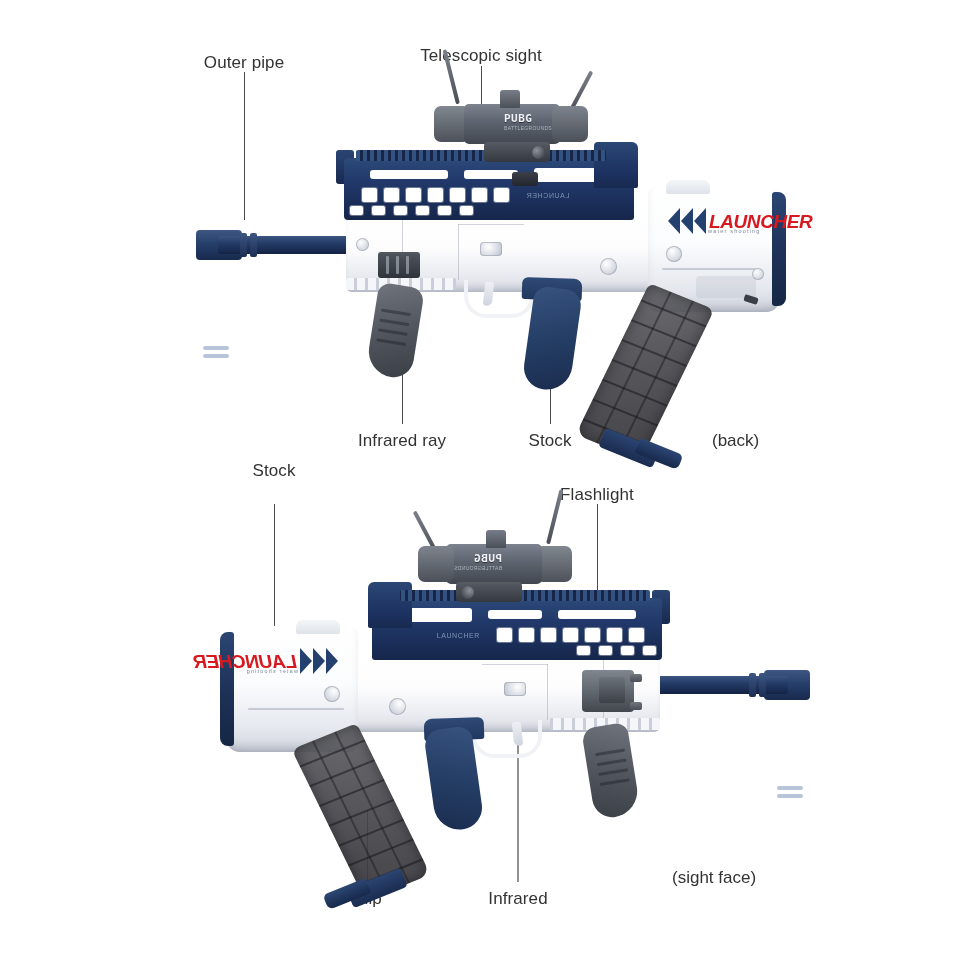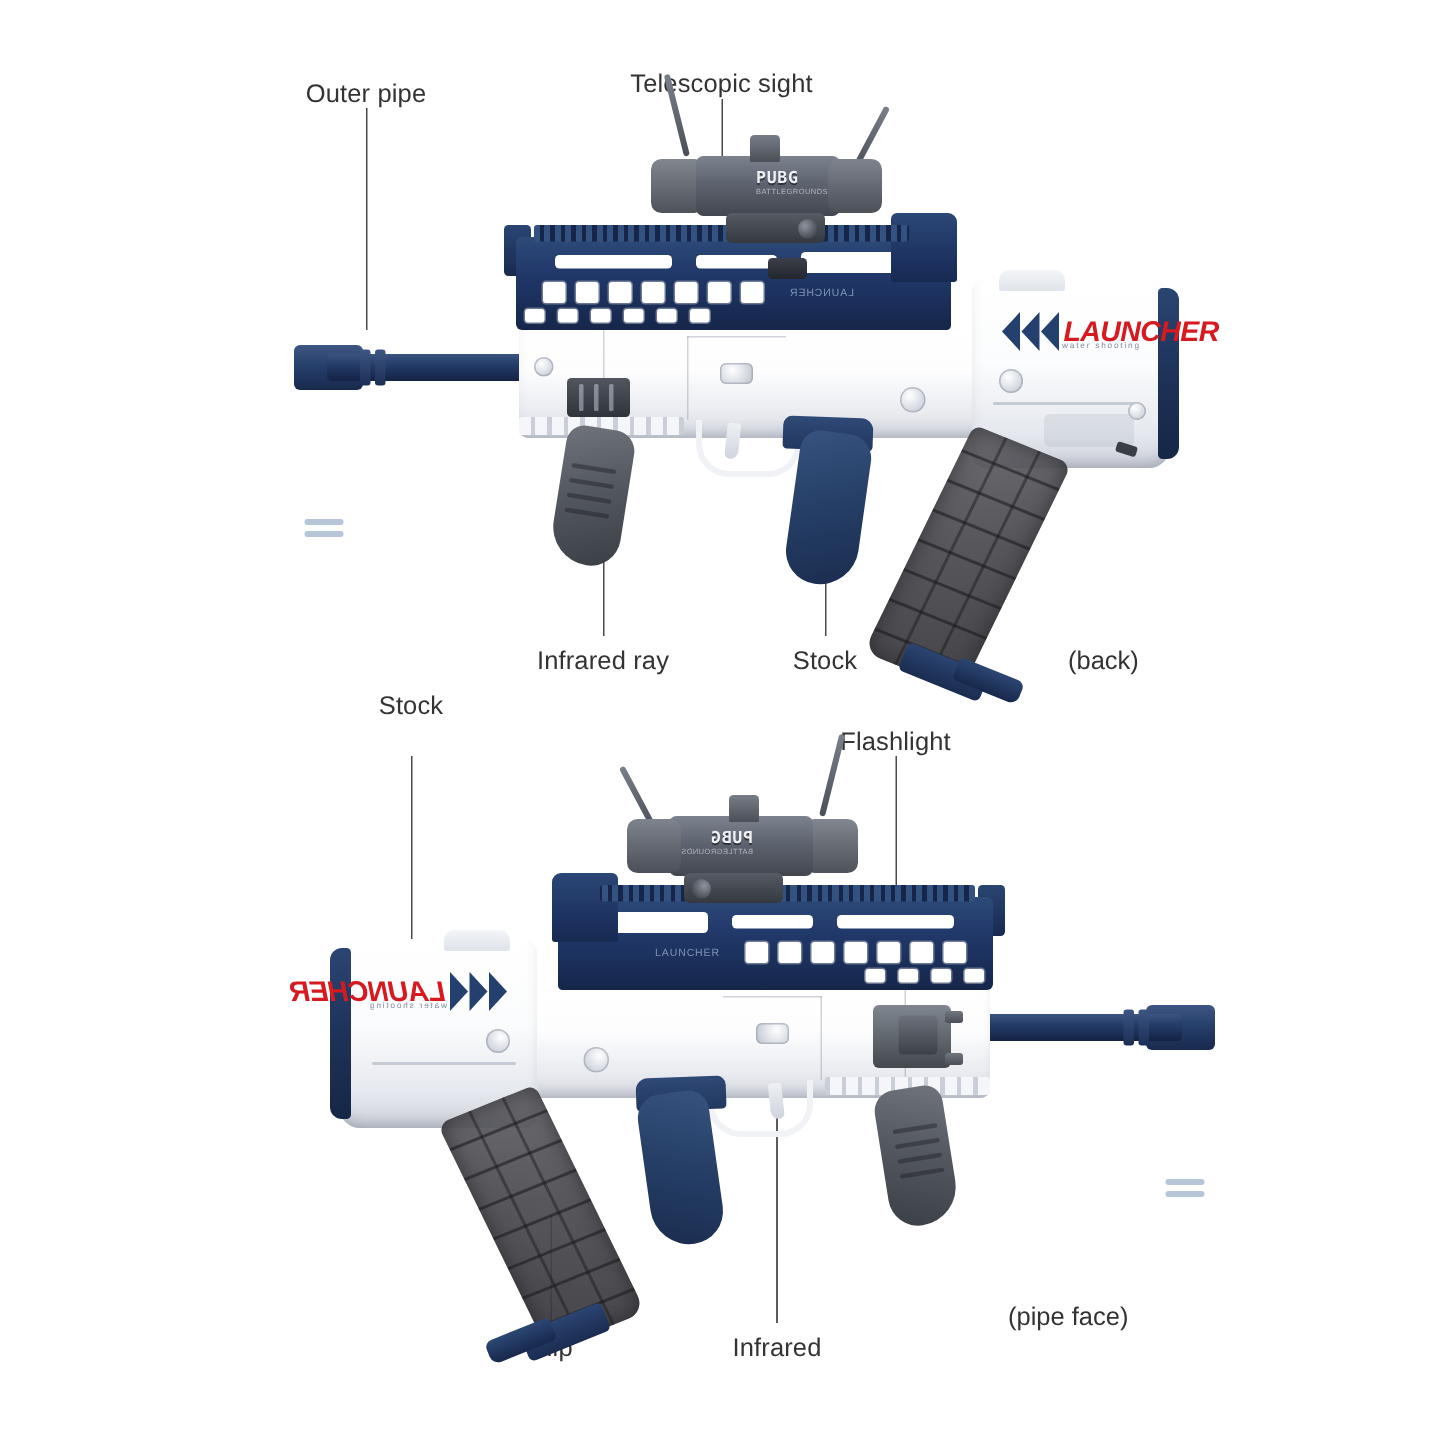--- a/index.html
+++ b/index.html
@@ -440,21 +440,21 @@
   <div class="leader" style="left:597px;top:504px;height:162px;"></div>
 
   <div class="label center" style="left:367px;top:890px;">Clip</div>
   <div class="leader" style="left:367px;top:810px;height:72px;"></div>
 
   <div class="label center" style="left:518px;top:890px;">Infrared</div>
   <svg class="leader-svg" style="left:500px;top:690px;width:40px;height:196px;" viewBox="0 0 40 196">
     <path d="M12 0 C12 8 18 14 18 22 L18 192" fill="none" stroke="#4a4a4a" stroke-width="1.2"></path>
   </svg>
 
-  <div class="view-tag" style="left:672px;top:869px;">(pipe face)</div>
+  <div class="view-tag" style="left:672px;top:869px;">(sight face)</div>
 
   <div class="gun flip" style="left:190px;top:560px;width:620px;height:300px;">
 
     <div>
       <div class="muzzle">
         <div class="muzzle-slot" style="left:7px;top:116px;width:26px;"></div>
         <div class="muzzle-slot" style="left:7px;top:124px;width:26px;"></div>
       </div>
       <div class="barrel"></div>
       <div class="barrel-ring" style="left:44px;"></div>

